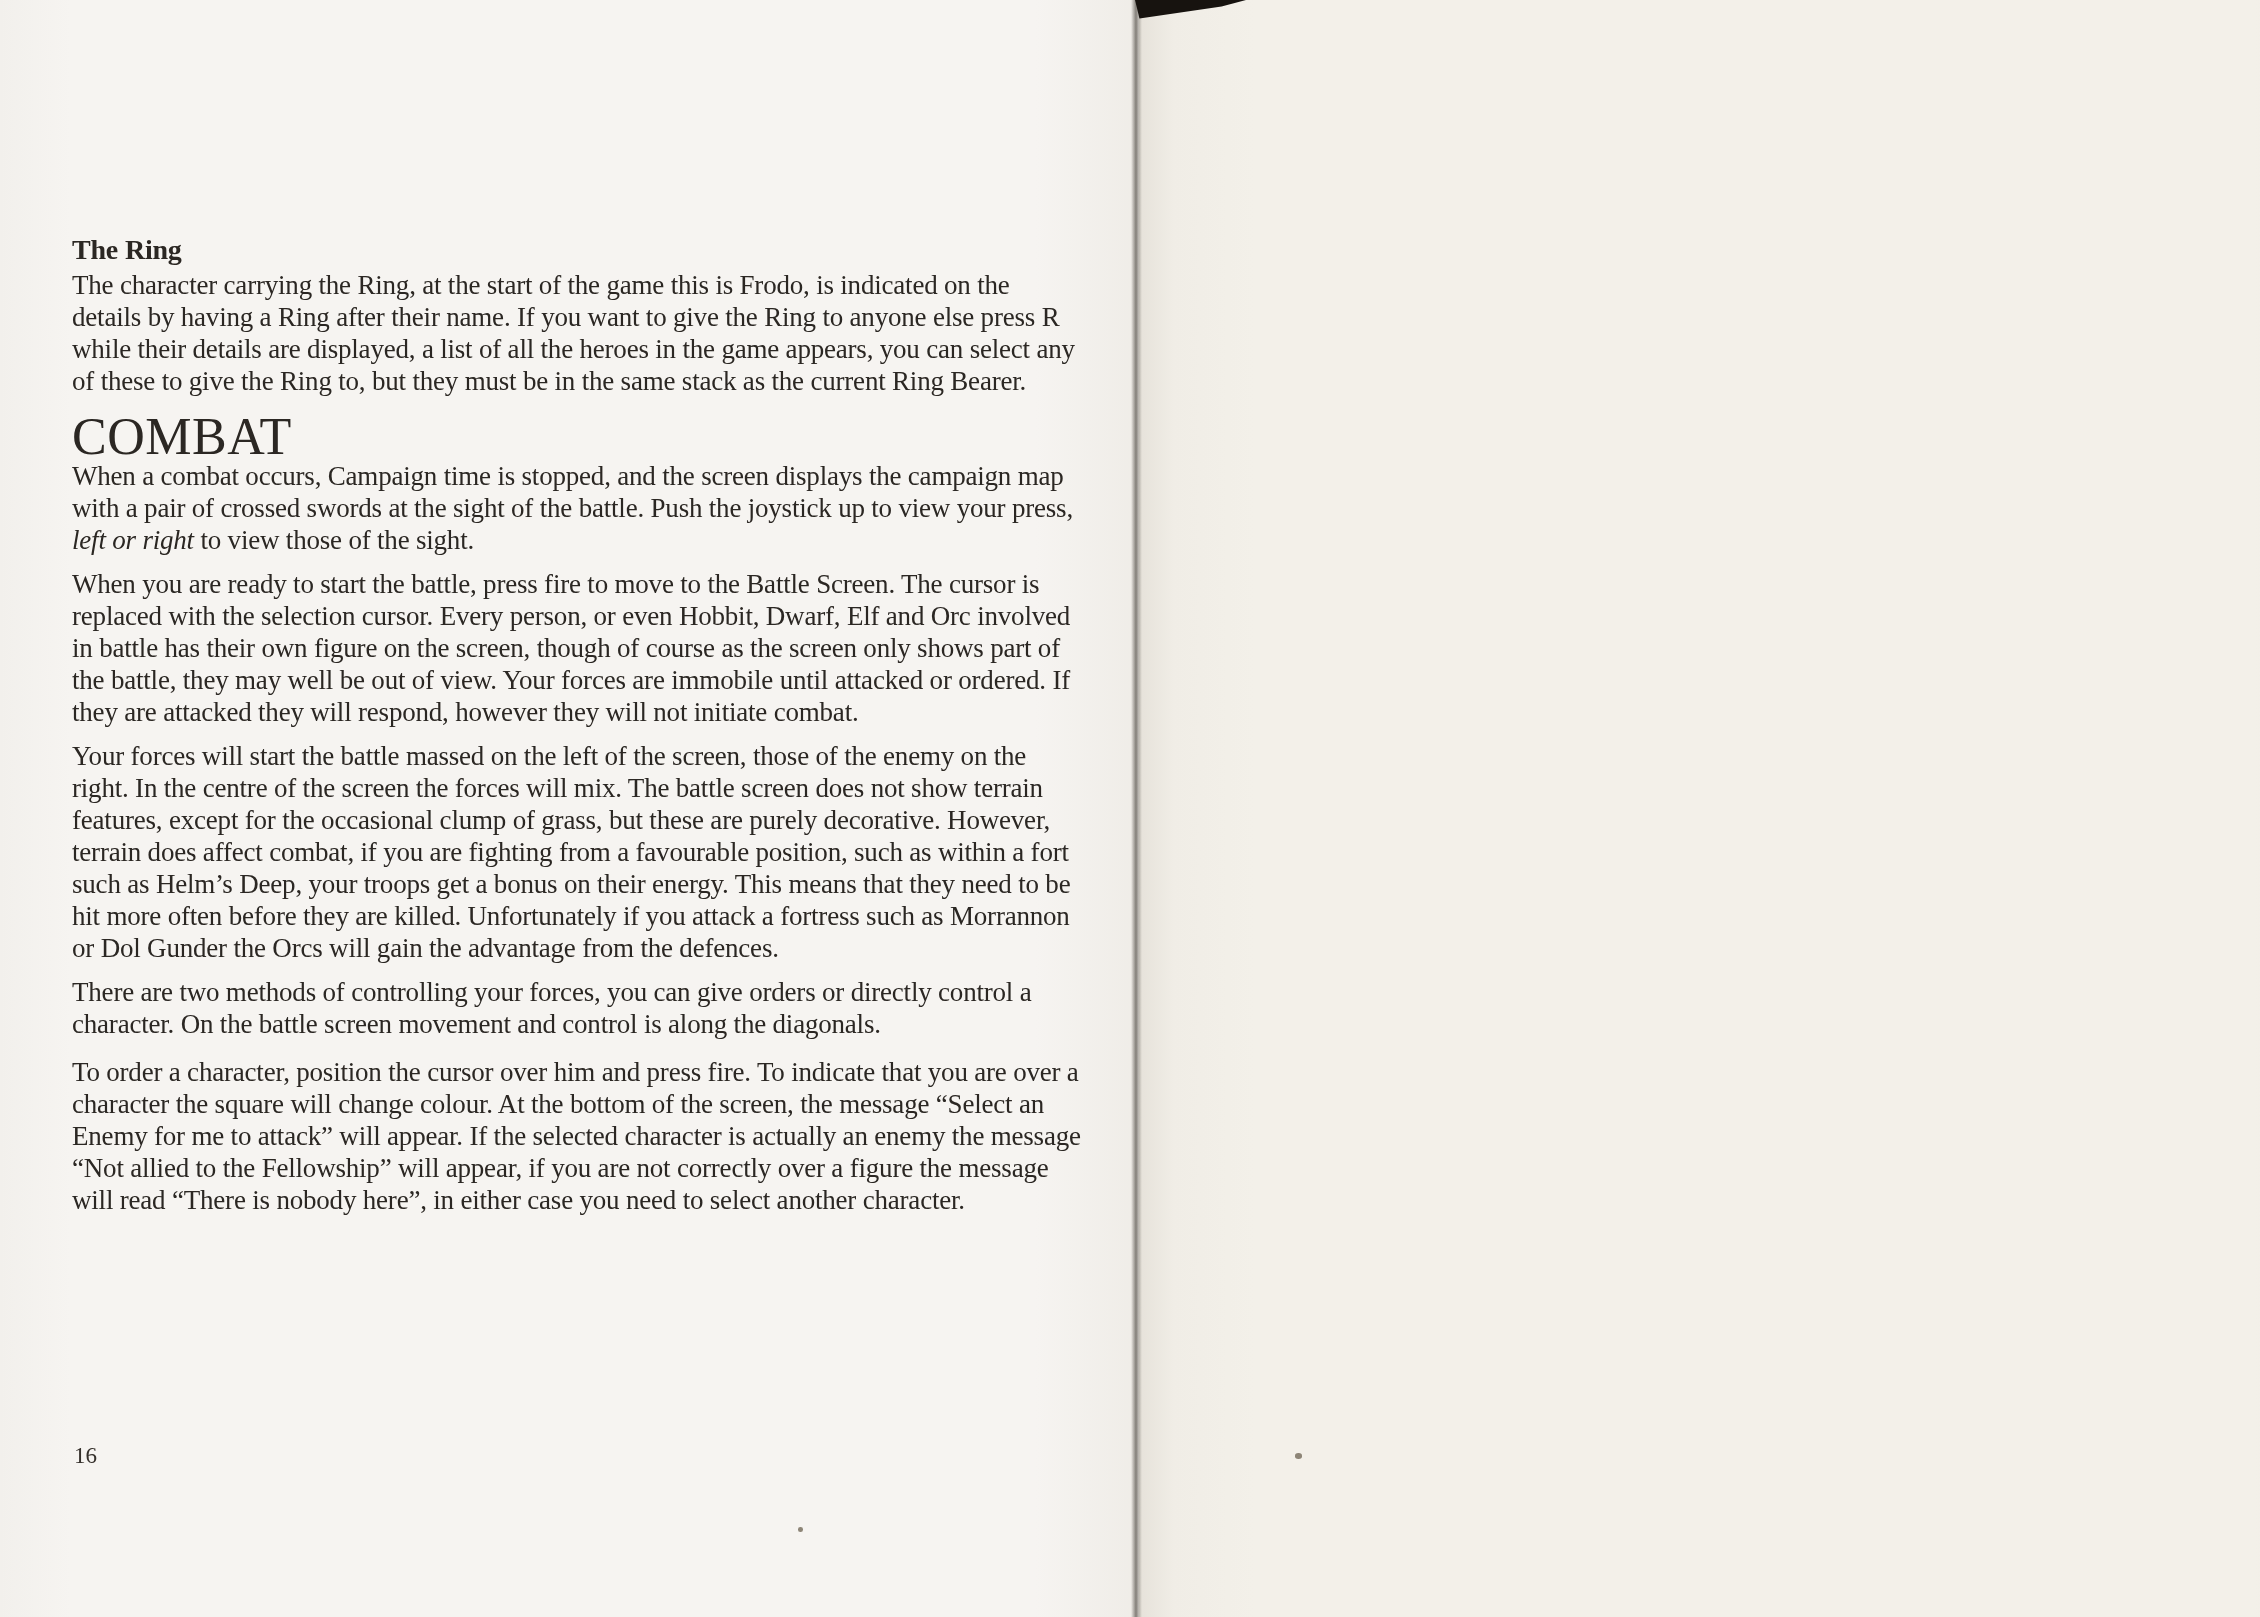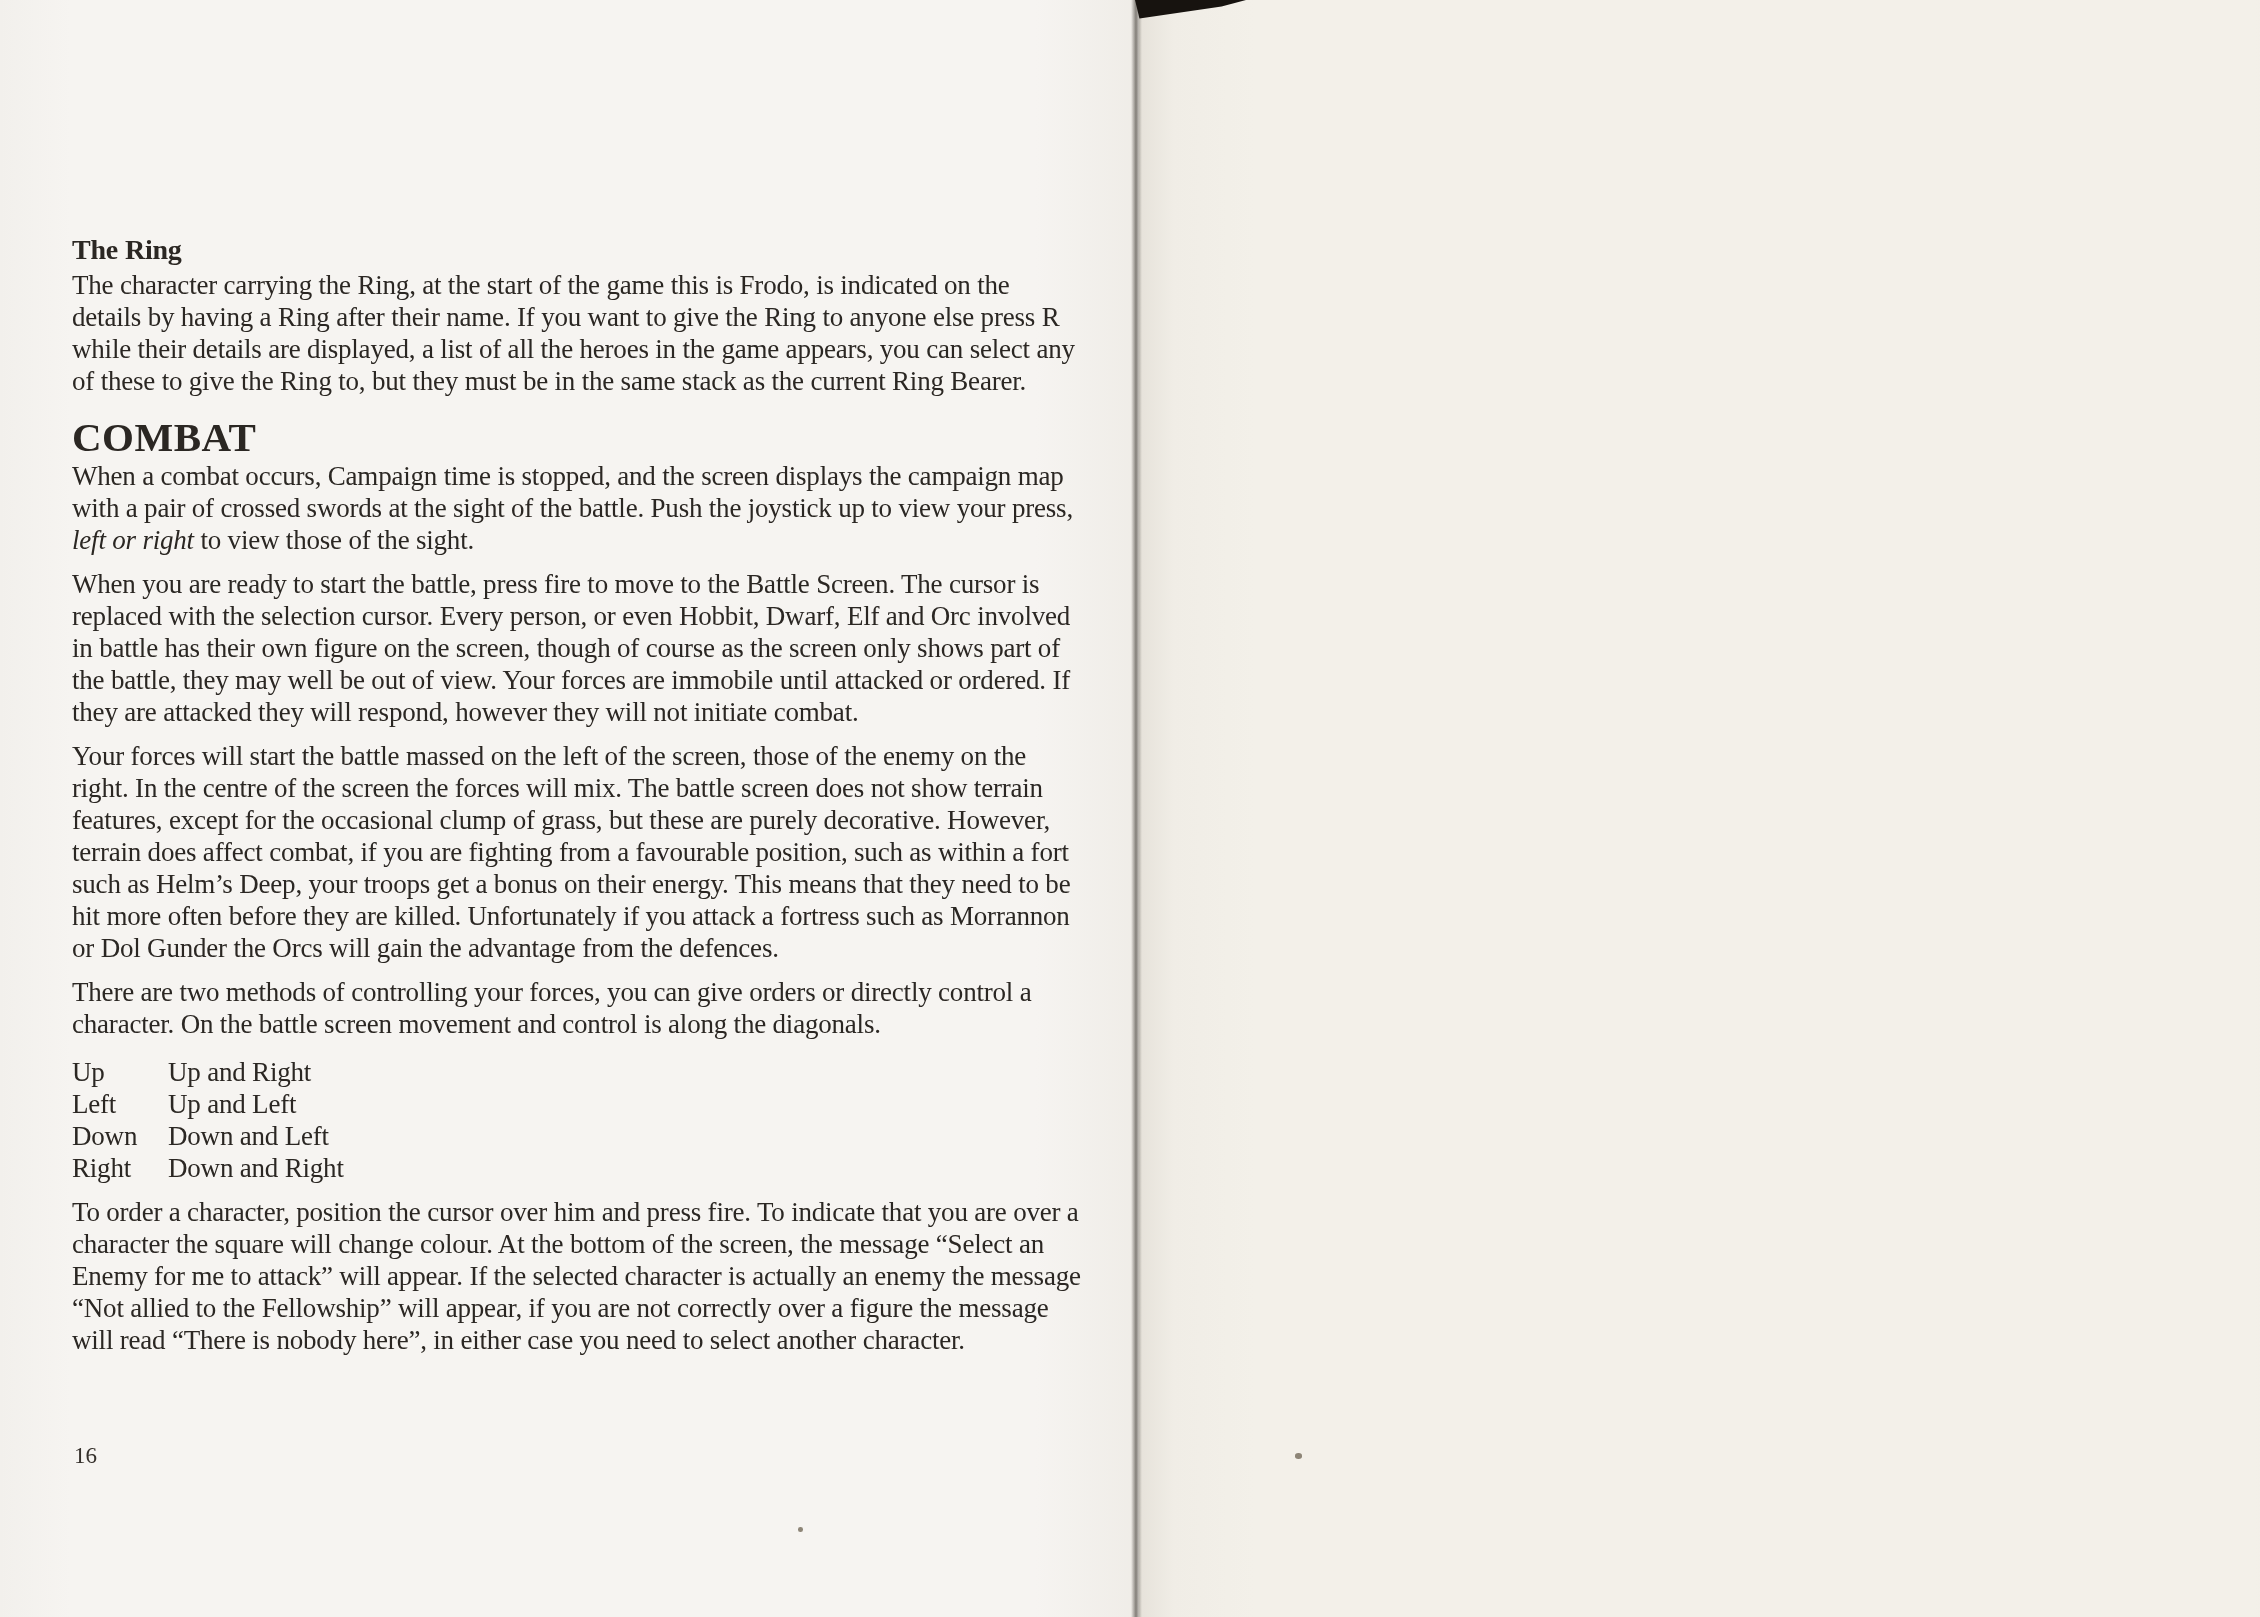--- a/index.html
+++ b/index.html
@@ -61,22 +61,22 @@
   }
   p.body-para {
     margin: 0 0 12px 0;
   }
   .subheading {
     font-weight: bold;
     font-size: 28px;
     margin: 0 0 2.8px 0;
   }
   .big-heading {
-    font-weight: bold;
-    font-size: 41px;
+    font-weight: normal;
+    font-size: 52px;
     letter-spacing: 0.5px;
     margin: 24px 0 7.4px 0;
   }
   .controls-table {
     margin: 0 0 12px 0;
   }
   .controls-row {
     display: flex;
   }
   .controls-dir {
@@ -113,38 +113,20 @@
     <div class="big-heading">COMBAT</div>
 
     <p class="body-para"><span>When a combat occurs, Campaign time is stopped, and the screen displays the campaign map with a pair of crossed swords at the sight of the battle. Push the joystick up to view your press, </span><span class="italic">left or right</span><span> to view those of the sight.</span></p>
 
     <p class="body-para">When you are ready to start the battle, press fire to move to the Battle Screen. The cursor is replaced with the selection cursor. Every person, or even Hobbit, Dwarf, Elf and Orc involved in battle has their own figure on the screen, though of course as the screen only shows part of the battle, they may well be out of view. Your forces are immobile until attacked or ordered. If they are attacked they will respond, however they will not initiate combat.</p>
 
     <p class="body-para">Your forces will start the battle massed on the left of the screen, those of the enemy on the right. In the centre of the screen the forces will mix. The battle screen does not show terrain features, except for the occasional clump of grass, but these are purely decorative. However, terrain does affect combat, if you are fighting from a favourable position, such as within a fort such as Helm’s Deep, your troops get a bonus on their energy. This means that they need to be hit more often before they are killed. Unfortunately if you attack a fortress such as Morrannon or Dol Gunder the Orcs will gain the advantage from the defences.</p>
 
     <p class="body-para" style="margin-bottom:16px;">There are two methods of controlling your forces, you can give orders or directly control a character. On the battle screen movement and control is along the diagonals.</p>
 
-    <div class="controls-table">
-      <div class="controls-row">
-        <span class="controls-dir">Up</span>
-        <span>Up and Right</span>
-      </div>
-      <div class="controls-row">
-        <span class="controls-dir">Left</span>
-        <span>Up and Left</span>
-      </div>
-      <div class="controls-row">
-        <span class="controls-dir">Down</span>
-        <span>Down and Left</span>
-      </div>
-      <div class="controls-row">
-        <span class="controls-dir">Right</span>
-        <span>Down and Right</span>
-      </div>
-    </div>
 
     <p class="body-para">To order a character, position the cursor over him and press fire. To indicate that you are over a character the square will change colour. At the bottom of the screen, the message “Select an Enemy for me to attack” will appear. If the selected character is actually an enemy the message “Not allied to the Fellowship” will appear, if you are not correctly over a figure the message will read “There is nobody here”, in either case you need to select another character.</p>
   </div>
 
   <div class="page-number page-number-left">16</div>
 </div>
 
 <div class="page page-right">
   
 

